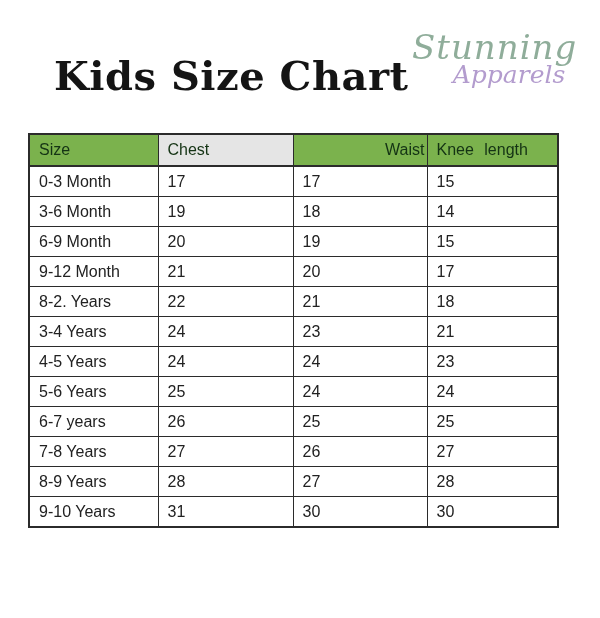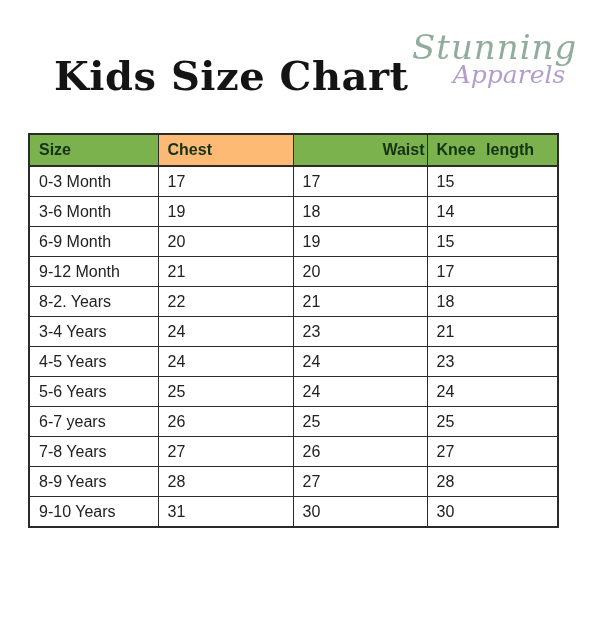--- a/index.html
+++ b/index.html
@@ -67,21 +67,21 @@
     height: 29px;
     padding: 0 2px 0 9px;
     font-size: 16px;
     color: #212121;
     text-align: left;
     vertical-align: middle;
     overflow: hidden;
     white-space: nowrap;
   }
   .size-table thead th {
-    font-weight: 700;
+    font-weight: 400;
     color: #143314;
     border-bottom-width: 2px;
     height: 30px;
   }
   .size-table thead th.center {
     text-align: right;
     padding-left: 0;
   }
   .size-table thead th.spread {
     word-spacing: 6px;
@@ -100,21 +100,21 @@
 <table class="size-table">
   <colgroup>
     <col style="width:129px">
     <col style="width:135px">
     <col style="width:134px">
     <col style="width:131px">
   </colgroup>
   <thead>
     <tr>
       <th style="background: rgb(123, 178, 77);">Size</th>
-      <th style="background: #fdba74;">Chest</th>
+      <th style="background: #e5e5e5;">Chest</th>
       <th class="center" style="background: rgb(123, 178, 77);">Waist</th>
       <th class="spread" style="background: rgb(123, 178, 77);">Knee length</th>
     </tr>
   </thead>
   <tbody>
       <tr>
         <td>0-3 Month</td>
         <td>17</td>
         <td>17</td>
         <td>15</td>

